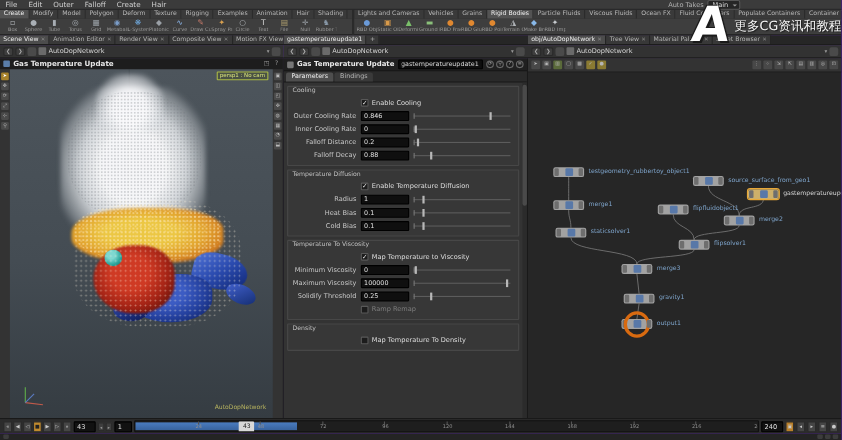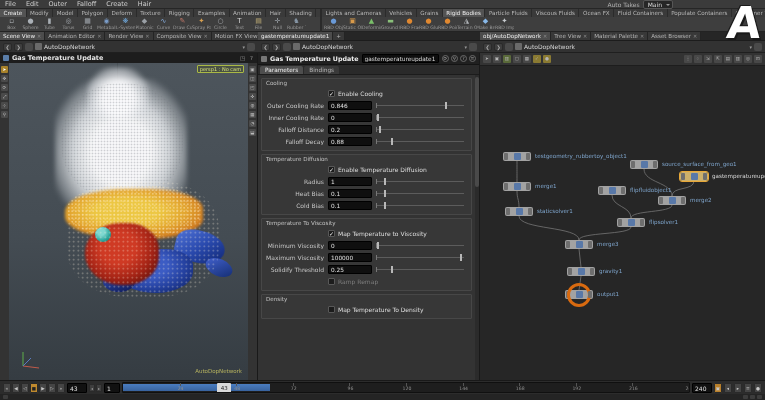--- a/index.html
+++ b/index.html
@@ -898,16 +898,17 @@
     <span class="status-right">
       <span class="sq"></span>
       <span class="sq"></span>
       <span class="sq"></span>
     </span>
   </div>
 
   <div class="watermark">
     <span class="wm-logo">A</span>
     <span class="wm-text">
+      <span class="wm-tag">更多CG资讯和教程</span>
     </span>
   </div>
 
 </div>
 
 </body></html>

